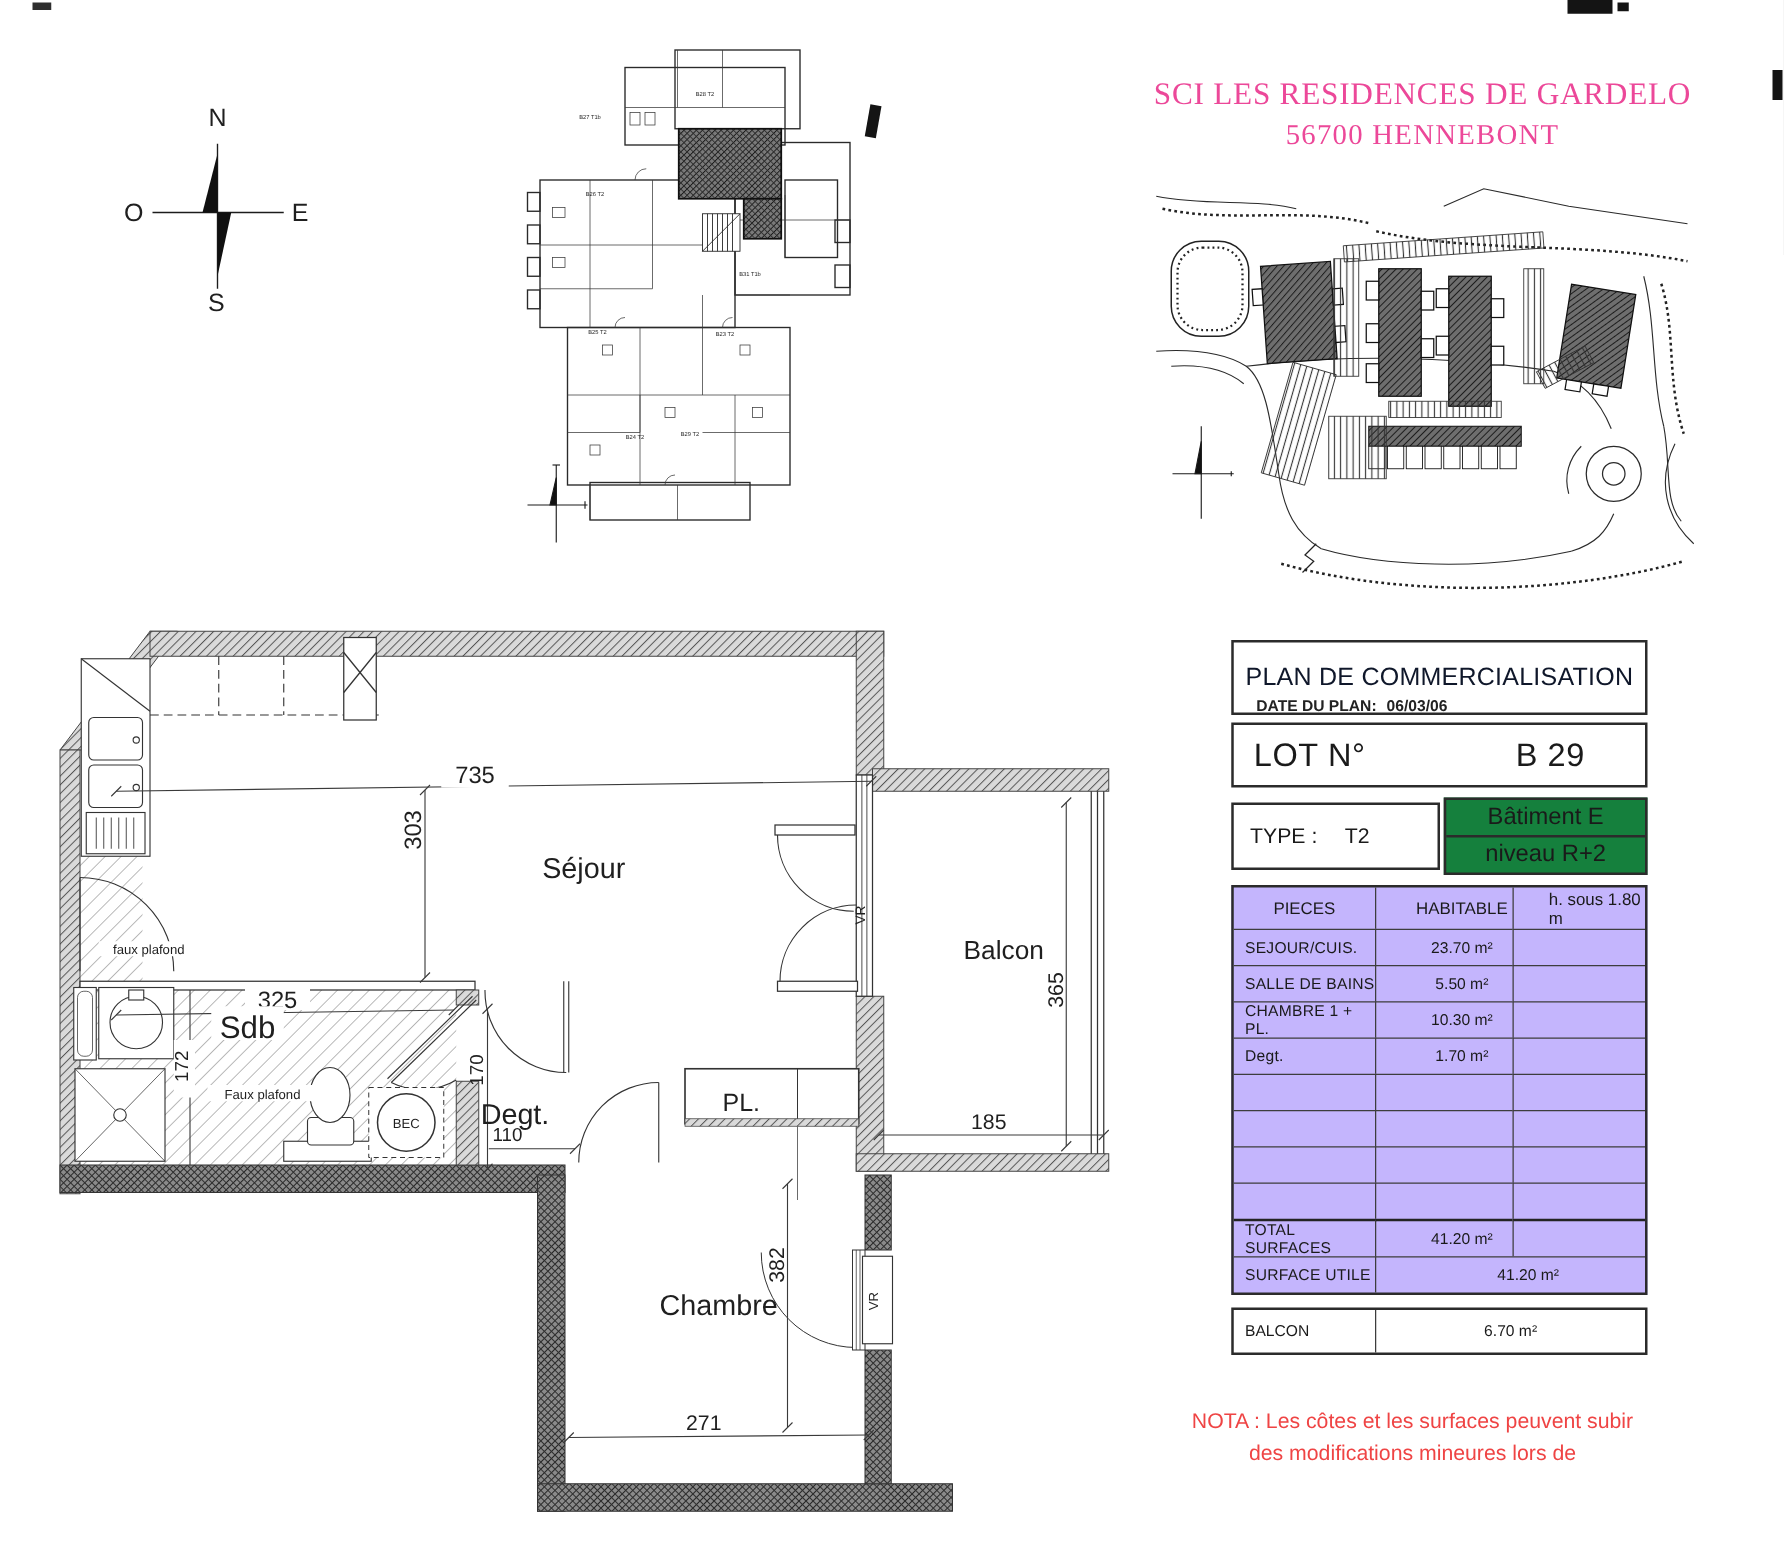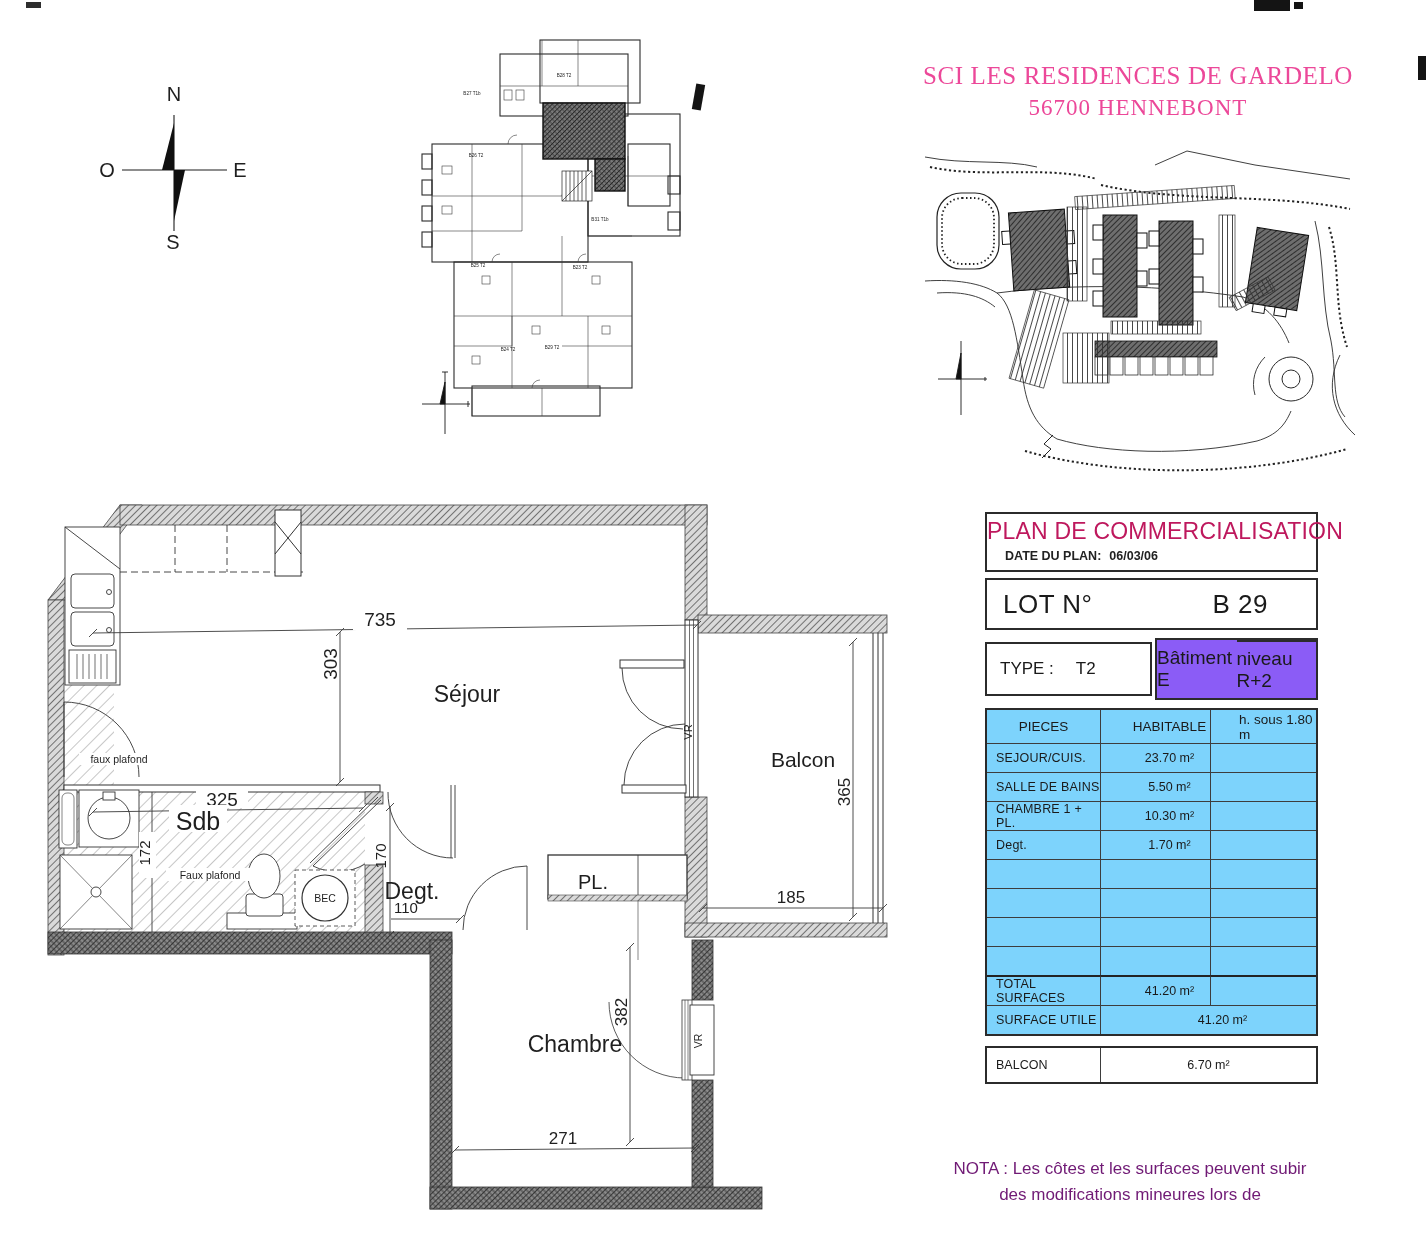--- a/index.html
+++ b/index.html
@@ -14,53 +14,53 @@
   
   .doc-title { position:absolute; left:912px; top:62px; width:452px; text-align:center;
                font-family:"Liberation Serif", serif; color:#ec4899; }
   .doc-title .l1 { font-size:25px; letter-spacing:0.6px; }
   .doc-title .l2 { font-size:23px; margin-top:5px; letter-spacing:1px; }
 
   
   .panel { position:absolute; left:985px; top:512px; width:333px; font-size:13px; }
   .pbox  { border:2px solid #2b2b2b; background:#fff; box-sizing:border-box; }
   .header-box { height:60px; padding-top:4px; }
-  .p-title { font-size:23px; text-align:center; letter-spacing:0.2px; color:#be185d; white-space:nowrap; }
+  .p-title { font-size:20px; text-align:center; letter-spacing:0.2px; color:#0f172a; white-space:nowrap;margin-top:13px; }
   .p-date  { font-size:12.5px; font-weight:600; padding-left:18px; margin-top:4px; color:#222; }
   .p-date .v { margin-left:8px; }
   .lot-box { margin-top:6px; height:52px; display:flex; align-items:center; font-size:26px; letter-spacing:0.5px; }
   .lot-box .lbl { padding-left:16px; }
   .lot-box .val { margin-left:auto; margin-right:48px; }
   .type-row { margin-top:8px; display:flex; height:62px; }
   .type-box { border:2px solid #2b2b2b; width:167px; margin:4px 0; display:flex; align-items:center;
               font-size:17px; padding-left:13px; box-sizing:border-box; background:#fff; }
   .type-box .val { margin-left:22px; }
-  .bat-box { border:2px solid #2b2b2b; flex:1; margin-left:3px; display:flex; flex-direction:row; background:#8b5cf6; }
+  .bat-box { border:2px solid #2b2b2b; flex:1; margin-left:3px; display:flex; flex-direction:column; background:#15803d; }
   .bat-cell { flex:1; display:flex; align-items:center; justify-content:center; font-size:19px; }
   .bat-cell + .bat-cell { border-top:2px solid #2b2b2b; }
 
-  .tbl { margin-top:8px; border:2px solid #2b2b2b; background:#7dd3fc; }
+  .tbl { margin-top:8px; border:2px solid #2b2b2b; background:#c4b5fd; }
   .trow { display:grid; grid-template-columns:113px 110px 1fr; }
   .trow.span2 { grid-template-columns:113px 1fr;border-radius:12px; }
   .trow > div { border-top:1.5px solid #3d3d3d; min-height:29px; display:flex; align-items:center;
                 font-size:12.5px; box-sizing:border-box; }
   .trow:first-child > div { border-top:none; min-height:33px; font-size:13.5px; justify-content:center; }
   .trow > div.c2, .trow > div.c3 { border-left:1.5px solid #3d3d3d;padding-left:28px; }
   .trow > div.lblc { padding-left:9px; letter-spacing:0.2px; }
   .trow > div.valc { justify-content:center; }
   .trow.heavy > div { border-top:2.5px solid #232323; }
   .balcon-box { margin-top:10px; border:2px solid #2b2b2b; display:grid; grid-template-columns:113px 1fr;
                 height:34px; background:#fff; }
   .balcon-box > div { display:flex; align-items:center; font-size:12.5px; box-sizing:border-box; }
   .balcon-box .lblc { padding-left:9px; }
   .balcon-box .valc { border-left:1.5px solid #3d3d3d; justify-content:center; }
 
   
   .nota { position:absolute; left:925px; top:1124px; width:410px; text-align:center;
-          font-size:17px; line-height:1.5; color:#701a75;margin-top:32px; }
+          font-size:17px; line-height:1.5; color:#ef4444; }
 
   
   .mark { position:absolute; background:#141414; }
 </style>
 </head>
 <body>
 
 <div class="page">
 
   <svg style="left:95px; top:75px;" width="170" height="175" viewBox="0 0 170 175">

